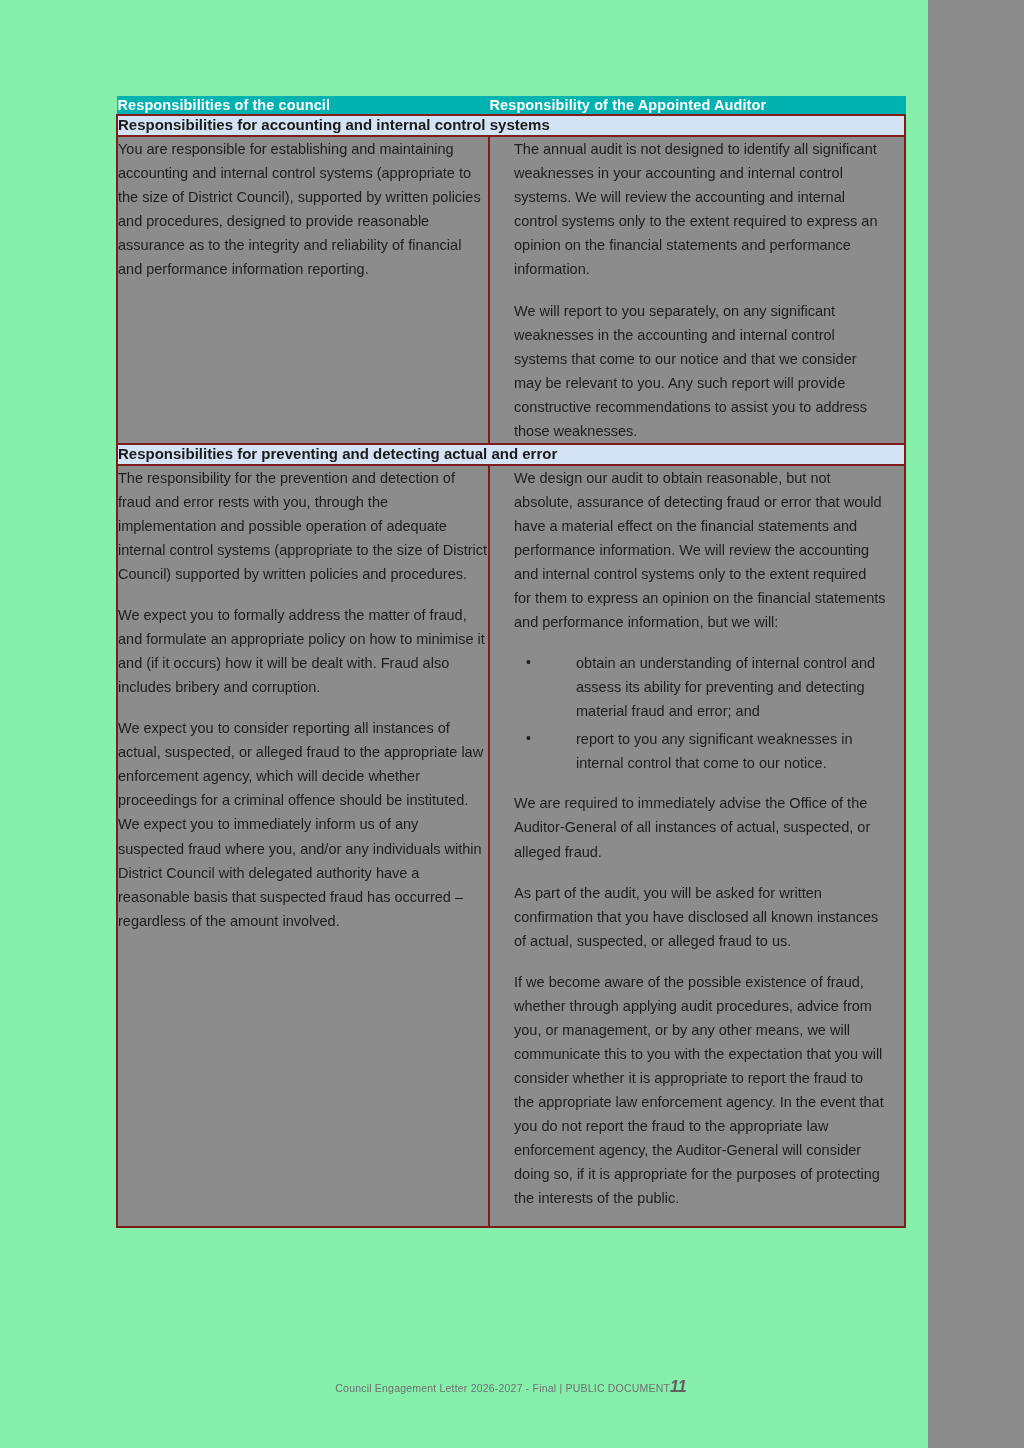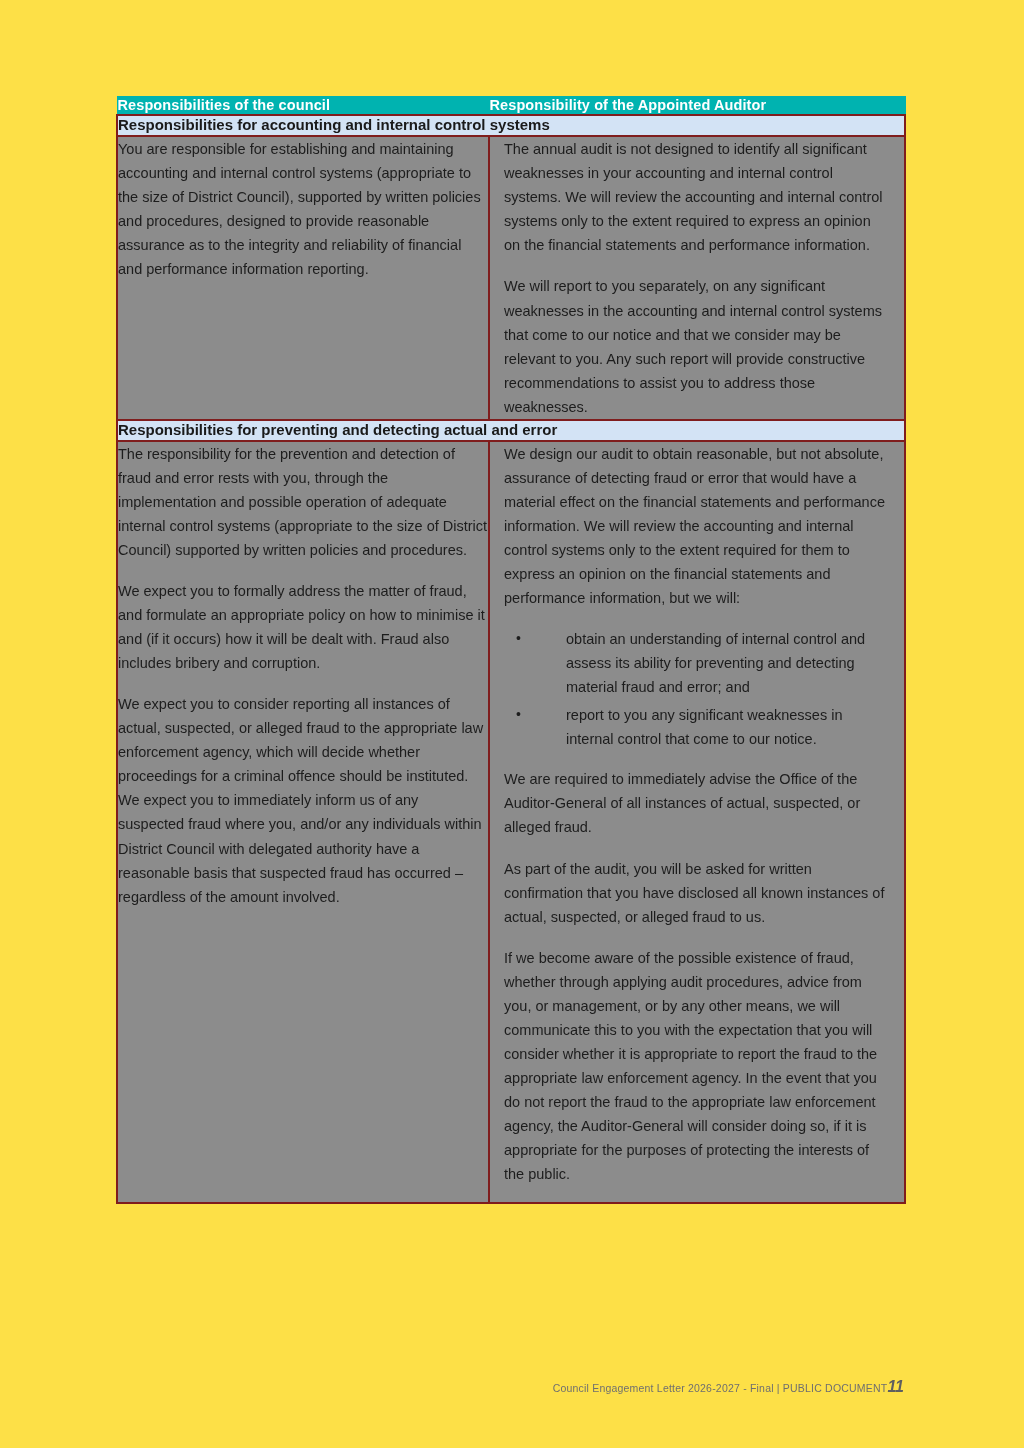--- a/index.html
+++ b/index.html
@@ -8,23 +8,23 @@
   }
   body {
     width: 1024px;
     height: 1448px;
     background: #8c8c8c;
     font-family: "Liberation Sans", sans-serif;
     overflow: hidden;
   }
   .page {
     position: relative;
-    width: 1024px;
+    width: 928px;
     height: 1448px;
-    background: #fde047;
+    background: #86efac;
   }
   .doc-table {
     position: absolute;
     left: 116px;
     top: 96px;
     width: 788px;
     border-collapse: collapse;
     table-layout: fixed;
   }
   .doc-table td {
@@ -59,21 +59,21 @@
     font-weight: bold;
     line-height: 1.25;
   }
 
   .body-cell {
     background: #8c8c8c;
     padding: 14px 16px 18px 12px;
     margin-top: 19px;
   }
   .body-cell.right {
-    padding-left: 14px;
+    padding-left: 24px;
     padding-right: 18px;
   }
   .body-cell p {
     margin: 0 0 17px 0;
     color: #1d1d1d;
     font-size: 14.5px;
     line-height: 1.66;
   }
   .body-cell p:last-child {
     margin-bottom: 0;
@@ -103,21 +103,21 @@
     height: 760px;
   }
 
   .footer {
     position: absolute;
     left: 118px;
     top: 1378px;
     width: 786px;
     display: flex;
     align-items: baseline;
-    justify-content: flex-end;
+    justify-content: center;
   }
   .footer-note {
     color: #6f6f6f;
     font-size: 10.5px;
     letter-spacing: 0.2px;
   }
   .footer-page {
     color: #5f5f5f;
     font-size: 16px;
     font-weight: bold;

